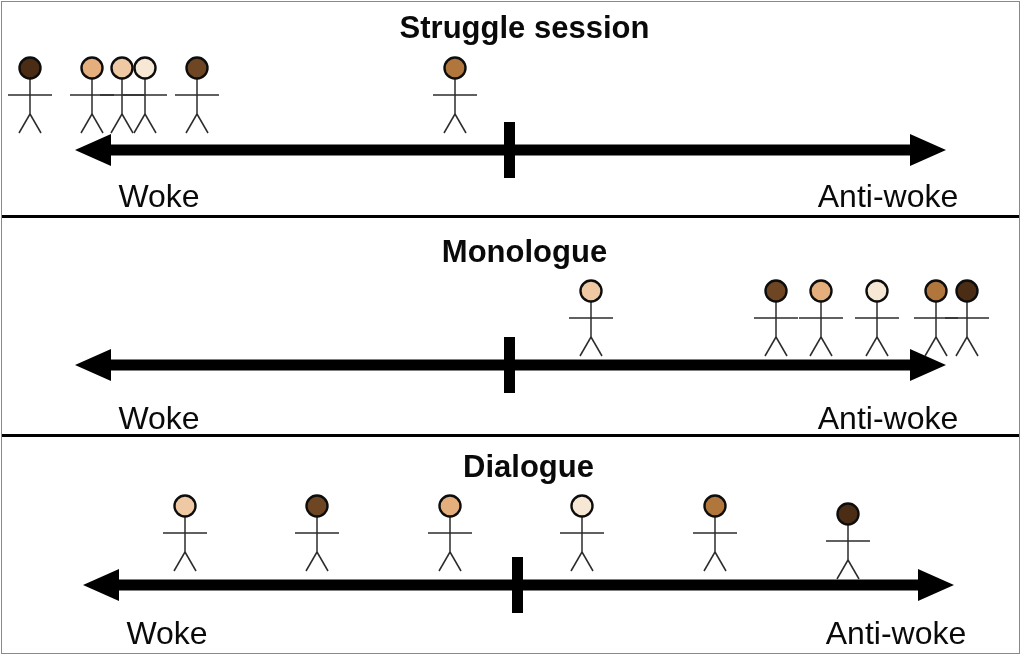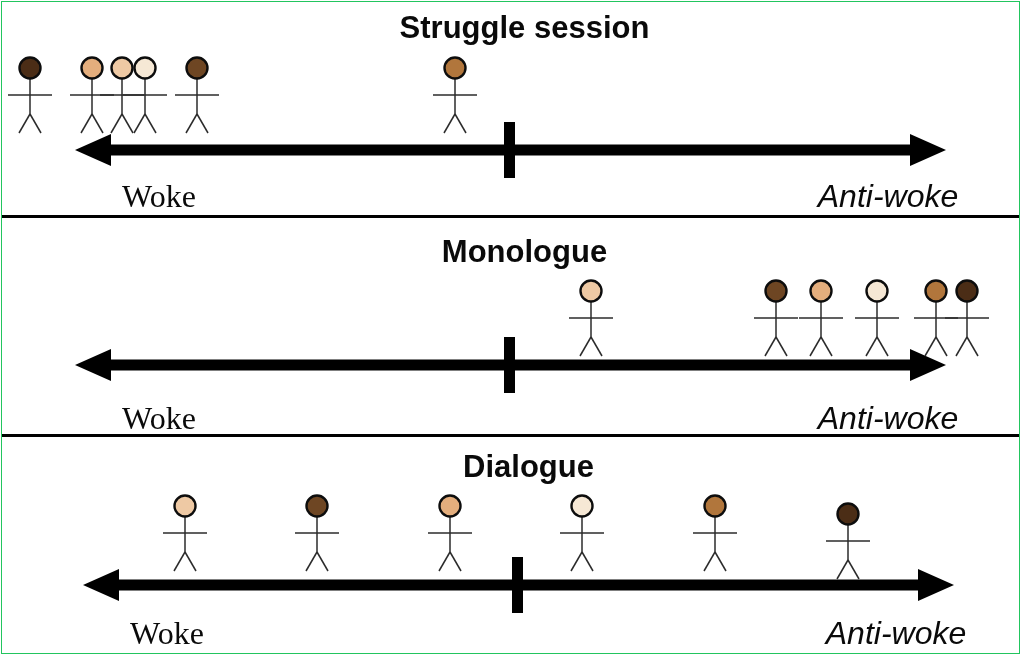--- a/index.html
+++ b/index.html
@@ -21,22 +21,22 @@
     transform:translateX(14px);
     font-size:31px;font-weight:700;color:#0a0a0a;letter-spacing:0px;
   }
   .panel-2 .panel-title{top:16px;}
   .panel-3 .panel-title{top:12px;}
   .panel-canvas{position:absolute;left:0;top:0;}
   .axis-label{
     position:absolute;font-size:32px;color:#0a0a0a;white-space:nowrap;
     transform:translateX(-50%);
   }
-  .label-left{left:157px;top:176px;font-family:Liberation Serif, serif;}
-  .label-right{left:886px;top:176px;font-style:italic;}
+  .label-left{left:157px;top:176px;}
+  .label-right{left:886px;top:176px;}
   .panel-2 .label-left,.panel-2 .label-right{top:182px;}
   .panel-3 .label-left,.panel-3 .label-right{top:178px;}
 </style>
 </head>
 <body>
 
 <div id="stage">
   <div id="outer-box">
 
     <div class="panel panel-1">

